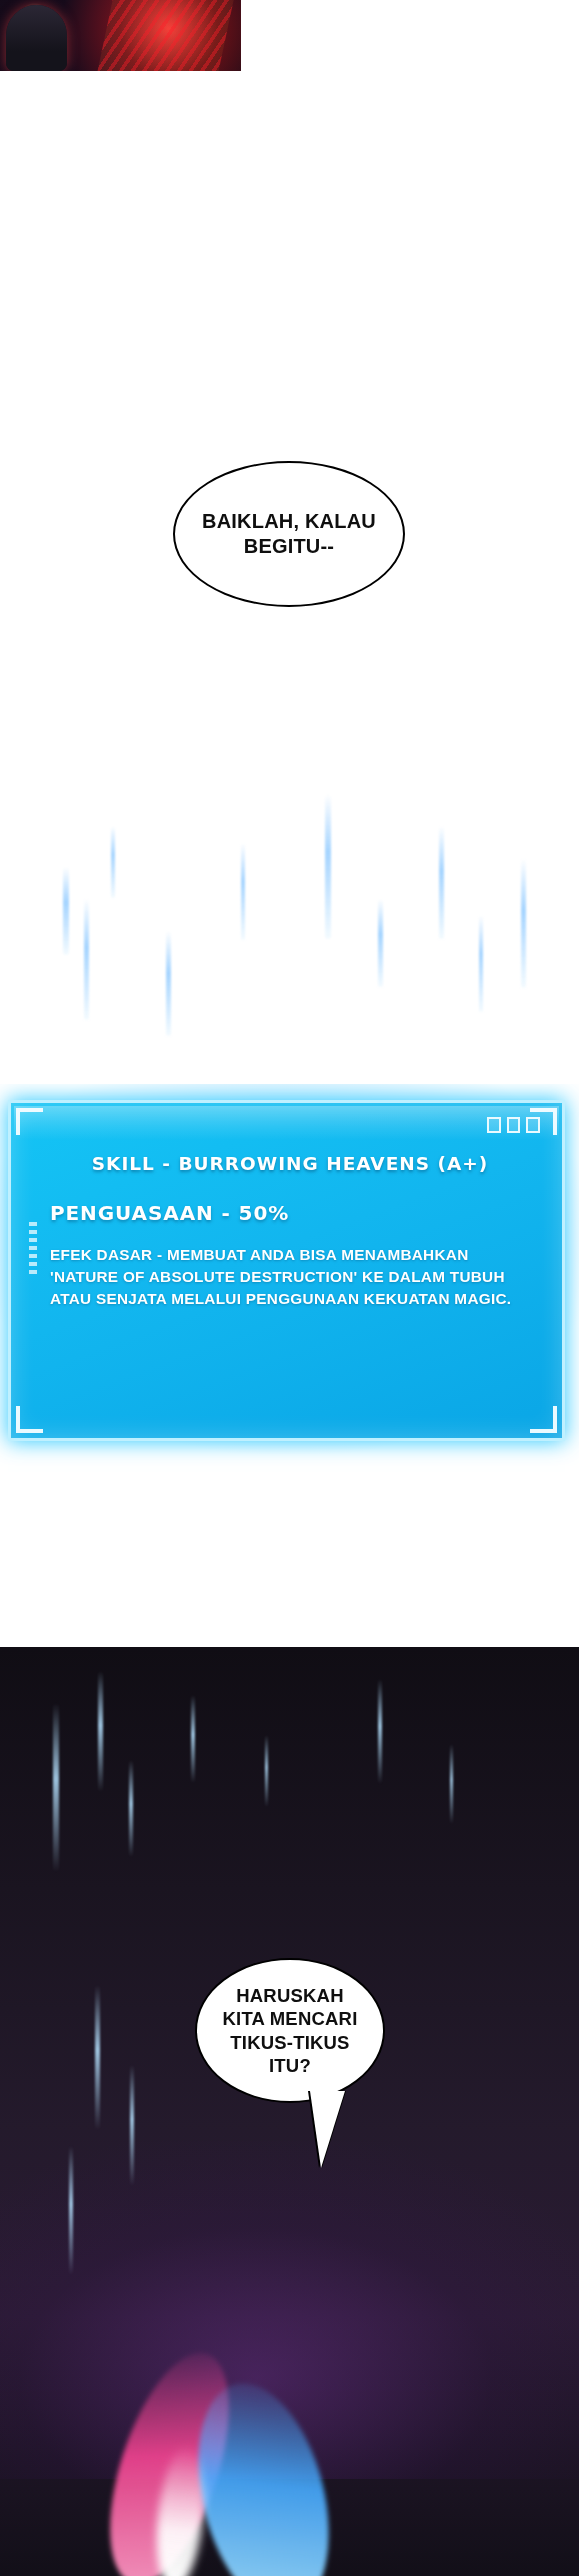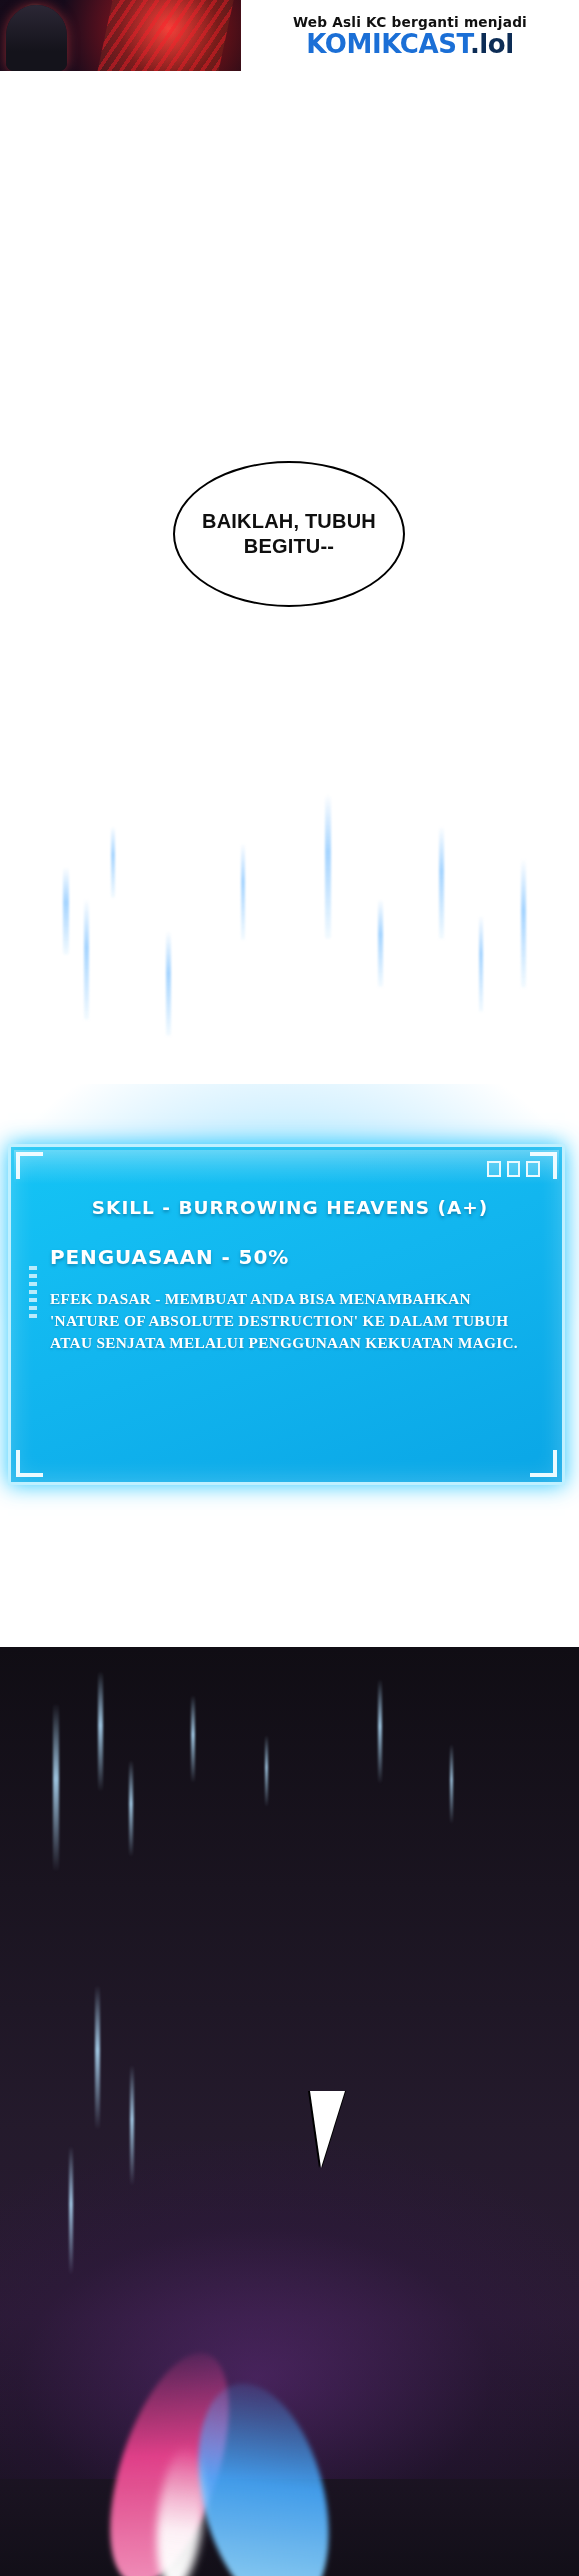--- a/index.html
+++ b/index.html
@@ -242,21 +242,21 @@
   .sw-sub {
     font-family: "DejaVu Sans", sans-serif;
     font-weight: bold;
     font-size: 20px;
     color: #ffffff;
     letter-spacing: 0.9px;
     margin-top: 27px;
     text-shadow: 0 1.6px 3.2px rgba(0,60,100,.4);
   }
   .sw-para {
-    font-family: Liberation Serif, serif;
+    font-family: Liberation Sans, sans-serif;
     font-weight: bold;
     font-size: 15.3px;
     line-height: 1.42;
     color: #ffffff;
     letter-spacing: 0.3px;
     margin-top: 19.3px;
     text-shadow: 0 0.8px 2.4px rgba(0,60,100,.35);
     max-width: 483px;
   }
 
@@ -307,51 +307,45 @@
 </style>
 </head>
 <body>
 
 <div class="page">
 
   <div class="banner">
     <div class="banner-art">
       <div class="banner-figure-head"></div>
     </div>
-    <div class="banner-text">
-      <div class="banner-line1">Web Asli KC berganti menjadi</div>
-      <div class="banner-line2">
-        <span class="kc-blue">KOMIKCAST</span><span class="kc-dark">.lol</span>
-      </div>
-    </div>
   </div>
 
   <div class="panel-white" style="top:71px;height:676px;"></div>
 
   <div class="bubble" id="bubble-1">
-    <div class="bubble-text">BAIKLAH, TUBUH
+    <div class="bubble-text">BAIKLAH, KALAU
 BEGITU--</div>
   </div>
 
   <div class="panel-streaks" style="top:746px;height:338px;">
     <div class="streak" style="left:63px;  top:121px; width:5.6px;  height:88px;"></div>
     <div class="streak" style="left:84px; top:153px; width:4.8px;  height:121px;"></div>
     <div class="streak" style="left:111px; top:80px; width:4px;  height:72px;"></div>
     <div class="streak" style="left:166px; top:185px; width:4.8px;  height:105px;"></div>
     <div class="streak" style="left:241px; top:97px; width:4px;  height:97px;"></div>
     <div class="streak" style="left:325px; top:48px;  width:5.6px;  height:145px;"></div>
     <div class="streak" style="left:378px; top:153px; width:4.8px;  height:88px;"></div>
     <div class="streak" style="left:439px; top:80px; width:4.8px;  height:113px;"></div>
     <div class="streak" style="left:479px; top:169px; width:4px;  height:97px;"></div>
     <div class="streak" style="left:521px; top:113px; width:4.8px;  height:129px;"></div>
   </div>
 
   <div class="status-wrap" style="top:1084px;height:563px;">
     <div class="status-glow"></div>
-    <div class="status-window" style="top:16px;margin-top:44px;">
+    <div class="status-window" style="top:16px;">
       <div class="sw-corner sw-c-tl"></div>
       <div class="sw-corner sw-c-tr"></div>
       <div class="sw-corner sw-c-bl"></div>
       <div class="sw-corner sw-c-br"></div>
 
       <div class="sw-titlebar">
         <div class="sw-btns">
           <div class="sw-btn"></div>
           <div class="sw-btn"></div>
           <div class="sw-btn"></div>
@@ -383,20 +377,26 @@
     <div class="dark-streak" style="left:129px; top:113px; width:4px; height:97px;"></div>
     <div class="dark-streak" style="left:191px; top:48px;  width:4px; height:88px;"></div>
     <div class="dark-streak" style="left:265px; top:88px; width:3.2px; height:72px;"></div>
     <div class="dark-streak" style="left:378px; top:32px;  width:4px; height:105px;"></div>
     <div class="dark-streak" style="left:450px; top:97px; width:3.2px; height:80px;"></div>
     <div class="dark-streak" style="left:95px; top:338px; width:4.8px; height:145px;"></div>
     <div class="dark-streak" style="left:130px; top:418px; width:4px; height:121px;"></div>
     <div class="dark-streak" style="left:69px;  top:499px; width:4px; height:129px;"></div>
   </div>
 
+  <div class="bubble" id="bubble-2">
+    <div class="bubble-text">HARUSKAH
+KITA MENCARI
+TIKUS-TIKUS
+ITU?</div>
+  </div>
   <div class="bubble-tail"></div>
 
   <div class="beam beam-pink"></div>
   <div class="beam beam-blue"></div>
   <div class="beam beam-core"></div>
 
 </div>
 
 
 </body></html>

